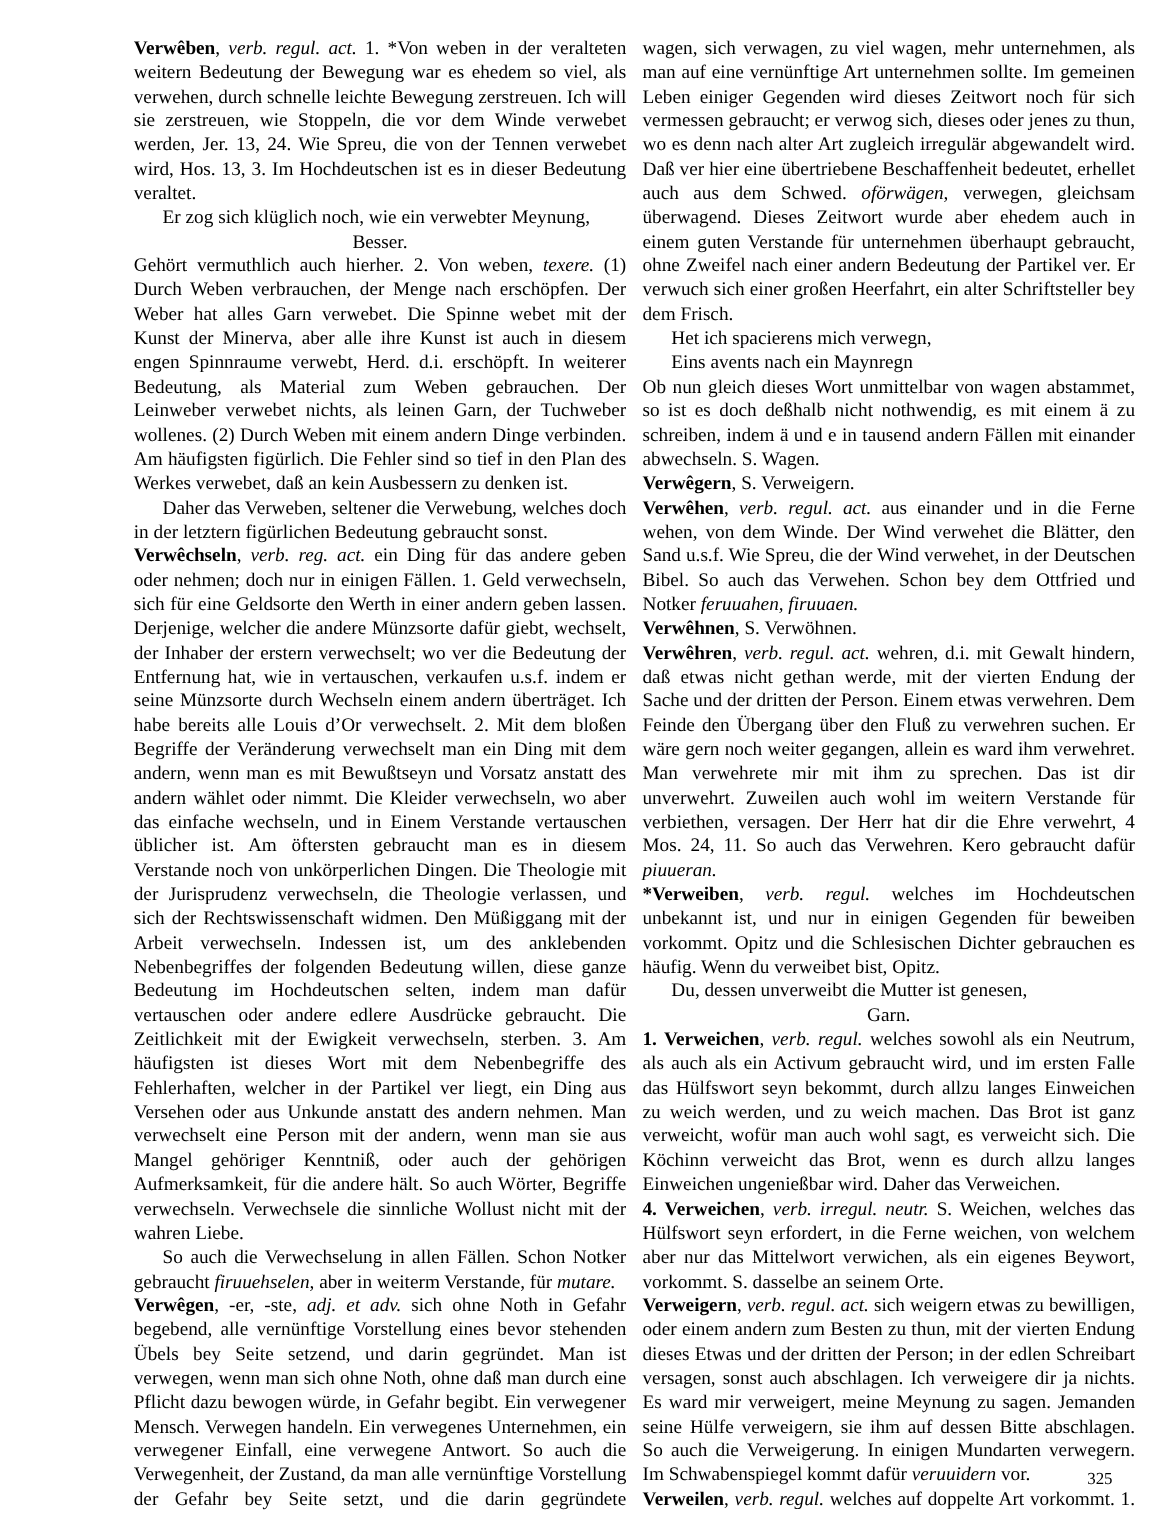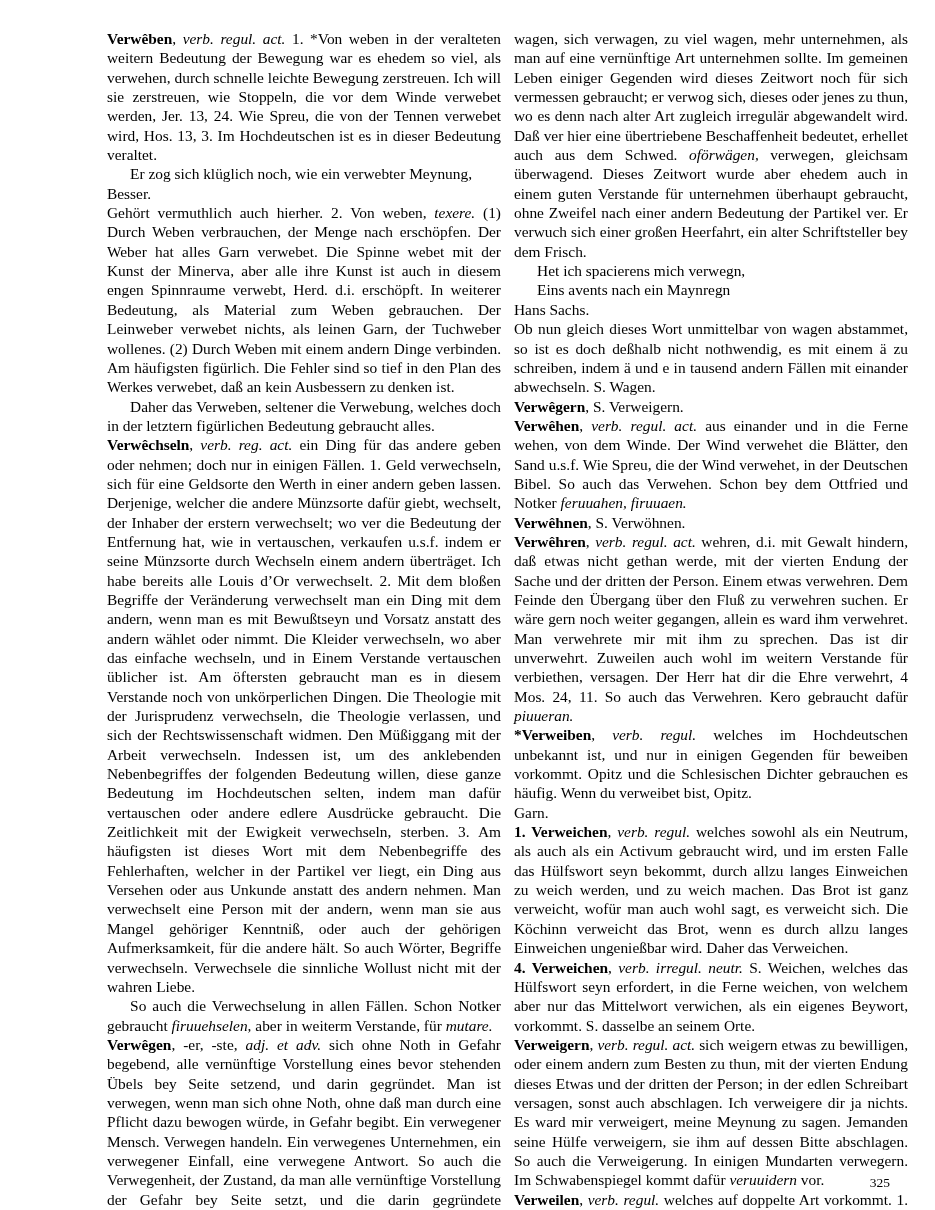--- a/index.html
+++ b/index.html
@@ -26,21 +26,21 @@
     -webkit-hyphens: auto;
     hyphens: auto;
   }
   .column.left  { left: 107px; }
   .column.right { left: 514px; }
   p.para { margin: 0; padding: 0; }
   p.entry  { text-indent: 0; }
   p.cont   { text-indent: 0; }
   p.indent { text-indent: 1.5em; }
   p.verse  { text-indent: 1.5em; text-align: left; hyphens: none; }
-  p.attrib { text-align: left; hyphens: none; }
+  p.attrib { text-align: center; hyphens: none; }
   .b { font-weight: 700; }
   .i { font-style: italic; }
   .page-number {
     position: absolute;
     top: 1174px;
     left: 496px;
     width: 394px;
     text-align: right;
     font-size: 13.5px;
     line-height: 18px;
@@ -48,36 +48,36 @@
 </style>
 </head>
 <body>
 
 <div class="page">
   <div class="column left">
       <p class="para entry"><span class="b">Verwêben</span><span>, </span><span class="i">verb. regul. act.</span><span> 1. *Von weben in der veralteten weitern Bedeutung der Bewegung war es ehedem so viel, als verwehen, durch schnelle leichte Bewegung zerstreuen. Ich will sie zerstreuen, wie Stoppeln, die vor dem Winde verwebet werden, Jer. 13, 24. Wie Spreu, die von der Tennen verwebet wird, Hos. 13, 3. Im Hochdeutschen ist es in dieser Bedeutung veraltet.</span></p>
       <p class="para verse"><span>Er zog sich klüglich noch, wie ein verwebter Meynung,</span></p>
       <p class="para attrib"><span>Besser.</span></p>
       <p class="para cont"><span>Gehört vermuthlich auch hierher. 2. Von weben, </span><span class="i">texere.</span><span> (1) Durch Weben verbrauchen, der Menge nach erschöpfen. Der Weber hat alles Garn verwebet. Die Spinne webet mit der Kunst der Minerva, aber alle ihre Kunst ist auch in diesem engen Spinnraume verwebt, Herd. d.i. erschöpft. In weiterer Bedeutung, als Material zum Weben gebrauchen. Der Leinweber verwebet nichts, als leinen Garn, der Tuchweber wollenes. (2) Durch Weben mit einem andern Dinge verbinden. Am häufigsten figürlich. Die Fehler sind so tief in den Plan des Werkes verwebet, daß an kein Ausbessern zu denken ist.</span></p>
-      <p class="para indent"><span>Daher das Verweben, seltener die Verwebung, welches doch in der letztern figürlichen Bedeutung gebraucht alles.</span></p>
+      <p class="para indent"><span>Daher das Verweben, seltener die Verwebung, welches doch in der letztern figürlichen Bedeutung gebraucht sonst.</span></p>
       <p class="para entry"><span class="b">Verwêchseln</span><span>, </span><span class="i">verb. reg. act.</span><span> ein Ding für das andere geben oder nehmen; doch nur in einigen Fällen. 1. Geld verwechseln, sich für eine Geldsorte den Werth in einer andern geben lassen. Derjenige, welcher die andere Münzsorte dafür giebt, wechselt, der Inhaber der erstern verwechselt; wo ver die Bedeutung der Entfernung hat, wie in vertauschen, verkaufen u.s.f. indem er seine Münzsorte durch Wechseln einem andern überträget. Ich habe bereits alle Louis d’Or verwechselt. 2. Mit dem bloßen Begriffe der Veränderung verwechselt man ein Ding mit dem andern, wenn man es mit Bewußtseyn und Vorsatz anstatt des andern wählet oder nimmt. Die Kleider verwechseln, wo aber das einfache wechseln, und in Einem Verstande vertauschen üblicher ist. Am öftersten gebraucht man es in diesem Verstande noch von unkörperlichen Dingen. Die Theologie mit der Jurisprudenz verwechseln, die Theologie verlassen, und sich der Rechtswissenschaft widmen. Den Müßiggang mit der Arbeit verwechseln. Indessen ist, um des anklebenden Nebenbegriffes der folgenden Bedeutung willen, diese ganze Bedeutung im Hochdeutschen selten, indem man dafür vertauschen oder andere edlere Ausdrücke gebraucht. Die Zeitlichkeit mit der Ewigkeit verwechseln, sterben. 3. Am häufigsten ist dieses Wort mit dem Nebenbegriffe des Fehlerhaften, welcher in der Partikel ver liegt, ein Ding aus Versehen oder aus Unkunde anstatt des andern nehmen. Man verwechselt eine Person mit der andern, wenn man sie aus Mangel gehöriger Kenntniß, oder auch der gehörigen Aufmerksamkeit, für die andere hält. So auch Wörter, Begriffe verwechseln. Verwechsele die sinnliche Wollust nicht mit der wahren Liebe.</span></p>
       <p class="para indent"><span>So auch die Verwechselung in allen Fällen. Schon Notker gebraucht </span><span class="i">firuuehselen,</span><span> aber in weiterm Verstande, für </span><span class="i">mutare.</span></p>
       <p class="para entry"><span class="b">Verwêgen</span><span>, -er, -ste, </span><span class="i">adj. et adv.</span><span> sich ohne Noth in Gefahr begebend, alle vernünftige Vorstellung eines bevor stehenden Übels bey Seite setzend, und darin gegründet. Man ist verwegen, wenn man sich ohne Noth, ohne daß man durch eine Pflicht dazu bewogen würde, in Gefahr begibt. Ein verwegener Mensch. Verwegen handeln. Ein verwegenes Unternehmen, ein verwegener Einfall, eine verwegene Antwort. So auch die Verwegenheit, der Zustand, da man alle vernünftige Vorstellung der Gefahr bey Seite setzt, und die darin gegründete Beschaffenheit. Zuweilen auch eine verwegene Handlung, in welchem Falle es denn auch den Plural leidet.</span></p>
     </div>
   <div class="column right">
       <p class="para cont"><span>wagen, sich verwagen, zu viel wagen, mehr unternehmen, als man auf eine vernünftige Art unternehmen sollte. Im gemeinen Leben einiger Gegenden wird dieses Zeitwort noch für sich vermessen gebraucht; er verwog sich, dieses oder jenes zu thun, wo es denn nach alter Art zugleich irregulär abgewandelt wird. Daß ver hier eine übertriebene Beschaffenheit bedeutet, erhellet auch aus dem Schwed. </span><span class="i">oförwägen,</span><span> verwegen, gleichsam überwagend. Dieses Zeitwort wurde aber ehedem auch in einem guten Verstande für unternehmen überhaupt gebraucht, ohne Zweifel nach einer andern Bedeutung der Partikel ver. Er verwuch sich einer großen Heerfahrt, ein alter Schriftsteller bey dem Frisch.</span></p>
       <p class="para verse"><span>Het ich spacierens mich verwegn,</span></p>
       <p class="para verse"><span>Eins avents nach ein Maynregn</span></p>
-      <p class="para attrib"><span>Hans Sachs.</span></p>
       <p class="para cont"><span>Ob nun gleich dieses Wort unmittelbar von wagen abstammet, so ist es doch deßhalb nicht nothwendig, es mit einem ä zu schreiben, indem ä und e in tausend andern Fällen mit einander abwechseln. S. Wagen.</span></p>
       <p class="para entry"><span class="b">Verwêgern</span><span>, S. Verweigern.</span></p>
       <p class="para entry"><span class="b">Verwêhen</span><span>, </span><span class="i">verb. regul. act.</span><span> aus einander und in die Ferne wehen, von dem Winde. Der Wind verwehet die Blätter, den Sand u.s.f. Wie Spreu, die der Wind verwehet, in der Deutschen Bibel. So auch das Verwehen. Schon bey dem Ottfried und Notker </span><span class="i">feruuahen, firuuaen.</span></p>
       <p class="para entry"><span class="b">Verwêhnen</span><span>, S. Verwöhnen.</span></p>
       <p class="para entry"><span class="b">Verwêhren</span><span>, </span><span class="i">verb. regul. act.</span><span> wehren, d.i. mit Gewalt hindern, daß etwas nicht gethan werde, mit der vierten Endung der Sache und der dritten der Person. Einem etwas verwehren. Dem Feinde den Übergang über den Fluß zu verwehren suchen. Er wäre gern noch weiter gegangen, allein es ward ihm verwehret. Man verwehrete mir mit ihm zu sprechen. Das ist dir unverwehrt. Zuweilen auch wohl im weitern Verstande für verbiethen, versagen. Der Herr hat dir die Ehre verwehrt, 4 Mos. 24, 11. So auch das Verwehren. Kero gebraucht dafür </span><span class="i">piuueran.</span></p>
       <p class="para entry"><span class="b">*Verweiben</span><span>, </span><span class="i">verb. regul.</span><span> welches im Hochdeutschen unbekannt ist, und nur in einigen Gegenden für beweiben vorkommt. Opitz und die Schlesischen Dichter gebrauchen es häufig. Wenn du verweibet bist, Opitz.</span></p>
+      <p class="para verse"><span>Du, dessen unverweibt die Mutter ist genesen,</span></p>
       <p class="para attrib"><span>Garn.</span></p>
       <p class="para entry"><span class="b">1. Verweichen</span><span>, </span><span class="i">verb. regul.</span><span> welches sowohl als ein Neutrum, als auch als ein Activum gebraucht wird, und im ersten Falle das Hülfswort seyn bekommt, durch allzu langes Einweichen zu weich werden, und zu weich machen. Das Brot ist ganz verweicht, wofür man auch wohl sagt, es verweicht sich. Die Köchinn verweicht das Brot, wenn es durch allzu langes Einweichen ungenießbar wird. Daher das Verweichen.</span></p>
       <p class="para entry"><span class="b">4. Verweichen</span><span>, </span><span class="i">verb. irregul. neutr.</span><span> S. Weichen, welches das Hülfswort seyn erfordert, in die Ferne weichen, von welchem aber nur das Mittelwort verwichen, als ein eigenes Beywort, vorkommt. S. dasselbe an seinem Orte.</span></p>
       <p class="para entry"><span class="b">Verweigern</span><span>, </span><span class="i">verb. regul. act.</span><span> sich weigern etwas zu bewilligen, oder einem andern zum Besten zu thun, mit der vierten Endung dieses Etwas und der dritten der Person; in der edlen Schreibart versagen, sonst auch abschlagen. Ich verweigere dir ja nichts. Es ward mir verweigert, meine Meynung zu sagen. Jemanden seine Hülfe verweigern, sie ihm auf dessen Bitte abschlagen. So auch die Verweigerung. In einigen Mundarten verwegern. Im Schwabenspiegel kommt dafür </span><span class="i">veruuidern</span><span> vor.</span></p>
       <p class="para entry"><span class="b">Verweilen</span><span>, </span><span class="i">verb. regul.</span><span> welches auf doppelte Art vorkommt. 1. Als ein Neutrum, welches im Hochdeutschen gemeiniglich das Hülfswort haben bekommt, einem Dinge, einem Orte eine Zeit lang gegenwärtig bleiben, besonders in der edlern</span></p>
     </div>
   <div class="page-number">325</div>
 </div>
 
 </body></html>

